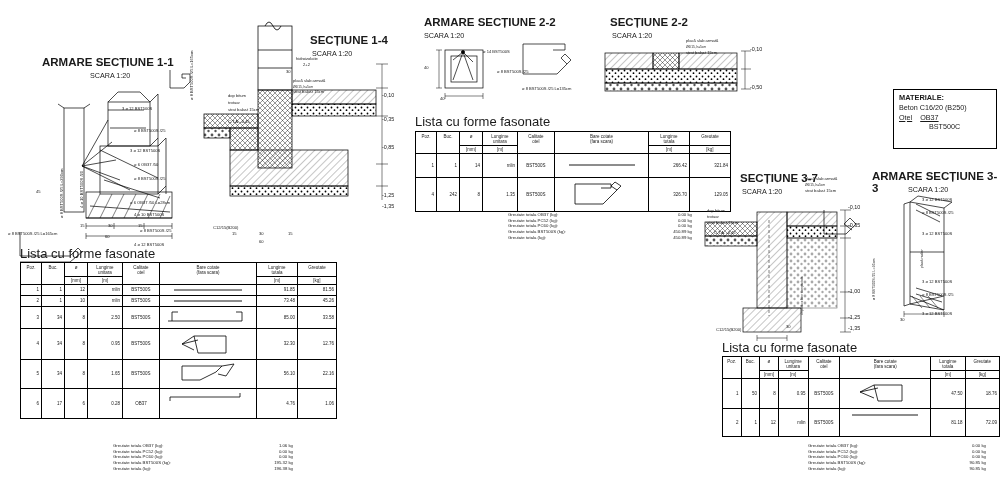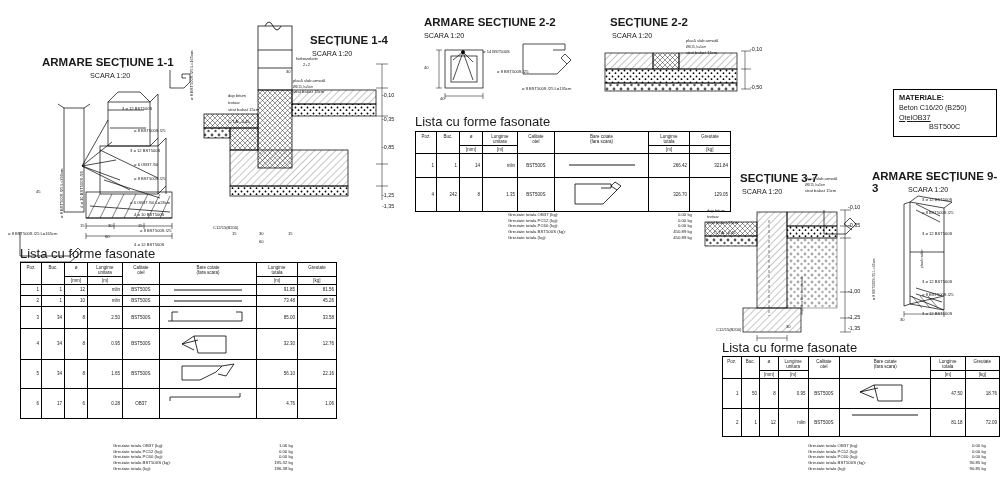--- a/index.html
+++ b/index.html
@@ -18,35 +18,35 @@
   table.bom th,table.bom td{border:.6px solid #000;padding:0;text-align:center;
      font-weight:normal;line-height:1.25;}
   table.bom th{vertical-align:top;padding-top:1.5px;font-size:4.5px;}
   table.bom td.num{text-align:right;padding-right:2px;}
   table.bom td.shape{padding:0;}
   .hdr-sub{font-size:4.2px;}
   .totals{font-size:4.3px;line-height:1.32;}
   .totals .row{display:flex;justify-content:space-between;}
   .totals .row span:first-child{text-align:left;}
   .totals .row span:last-child{text-align:right;}
-  .mat-box{border:.9px solid #000;padding:3px 5px 4px 5px;font-size:7.2px;line-height:1.35;}
+  .mat-box{border:.9px solid #000;padding:3px 5px 16px 5px;font-size:7.2px;line-height:1.35;}
   .mat-box b{font-size:7.4px;}
   .rot90{transform:rotate(-90deg);transform-origin:0 0;white-space:nowrap;}
   svg{display:block;overflow:visible;}
 </style>
 </head>
 <body>
 
 <div class="abs" style="left:770px;top:30px;width:225px;text-align:center;">
 </div>
 
 <div class="abs mat-box" style="left:893px;top:89px;width:92px;">
   <div><b>MATERIALE:</b></div>
   <div>Beton C16/20 (B250)</div>
-  <div style="display:flex;gap:0;text-decoration:underline;">
+  <div style="display:flex;gap:8px;text-decoration:underline;">
     <span>Oțel</span>
     <span>OB37</span>
   </div>
   <div style="padding-left:30px;">BST500C</div>
 </div>
 
 <div class="abs sec-title" style="left:42px;top:56px;">ARMARE SECȚIUNE 1-1</div>
 <div class="abs sec-scale" style="left:90px;top:71px;">SCARA 1:20</div>
 
 <svg class="abs" style="left:20px;top:80px;" width="205" height="160">
@@ -361,21 +361,21 @@
 </div>
 <div class="abs tiny2" style="left:716px;top:328px;">C12/15(B200)</div>
 <div class="abs tiny2" style="left:786px;top:325px;">30</div>
 
 <div class="abs elev" style="left:848px;top:204px;">-0,10</div>
 <div class="abs elev" style="left:848px;top:222px;">-0,35</div>
 <div class="abs elev" style="left:848px;top:288px;">-1,00</div>
 <div class="abs elev" style="left:848px;top:314px;">-1,25</div>
 <div class="abs elev" style="left:848px;top:325px;">-1,35</div>
 
-<div class="abs sec-title" style="left:872px;top:170px;">ARMARE SECȚIUNE 9-3</div>
+<div class="abs sec-title" style="left:872px;top:170px;">ARMARE SECȚIUNE 3-3</div>
 <div class="abs sec-scale" style="left:908px;top:185px;">SCARA 1:20</div>
 
 <svg class="abs" style="left:860px;top:192px;" width="140" height="130">
   <g fill="none" stroke="#000" stroke-width="0.7">
 
     <path d="M50 10 L50 112 L84 118 L84 16 Z"></path>
     <path d="M50 10 L58 4 L92 10 L84 16"></path>
     <path d="M44 12 L44 114 M44 12 L50 10 M44 114 L50 112"></path>
 
     <path d="M56 12 L80 24 M56 18 L80 30 M50 60 L84 60 M56 96 L82 104 M56 102 L82 110"></path>

